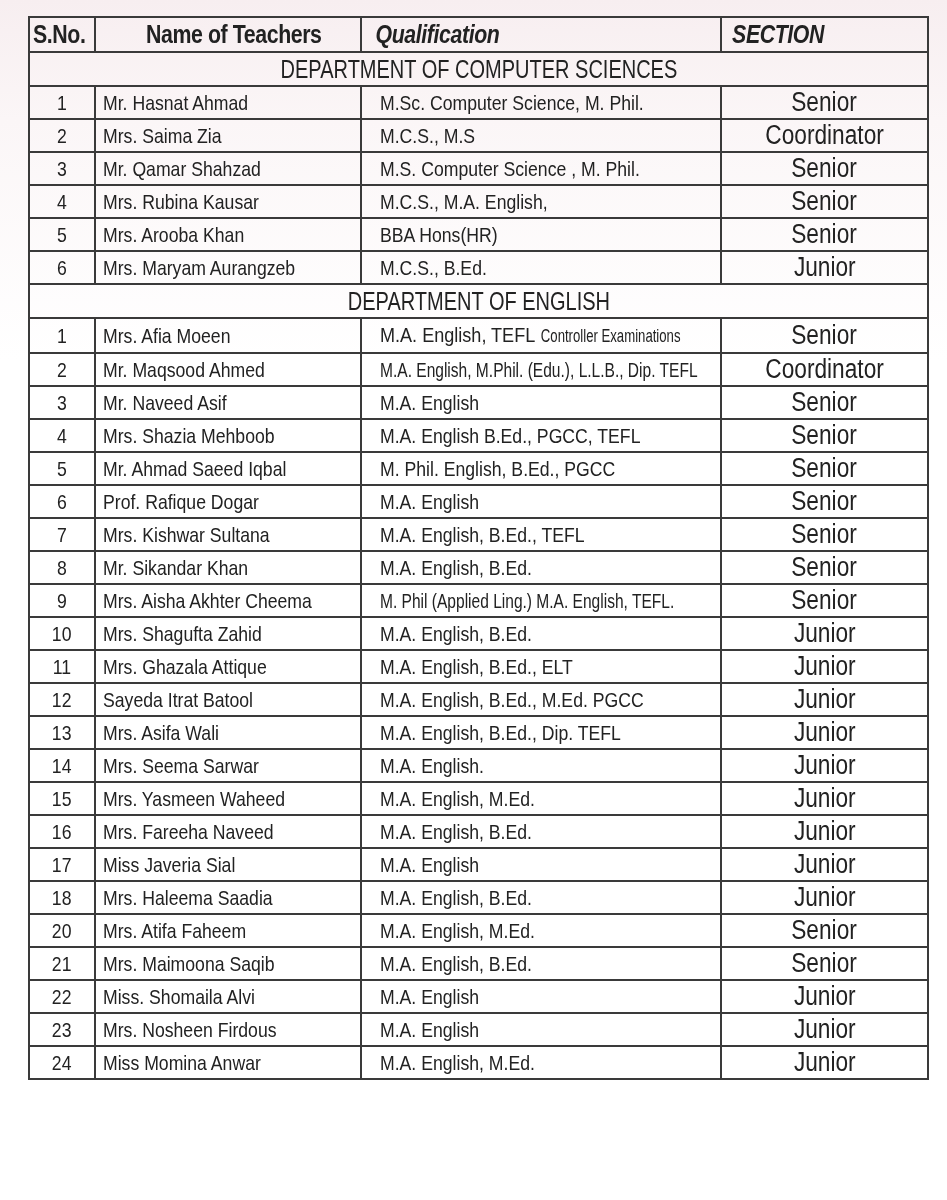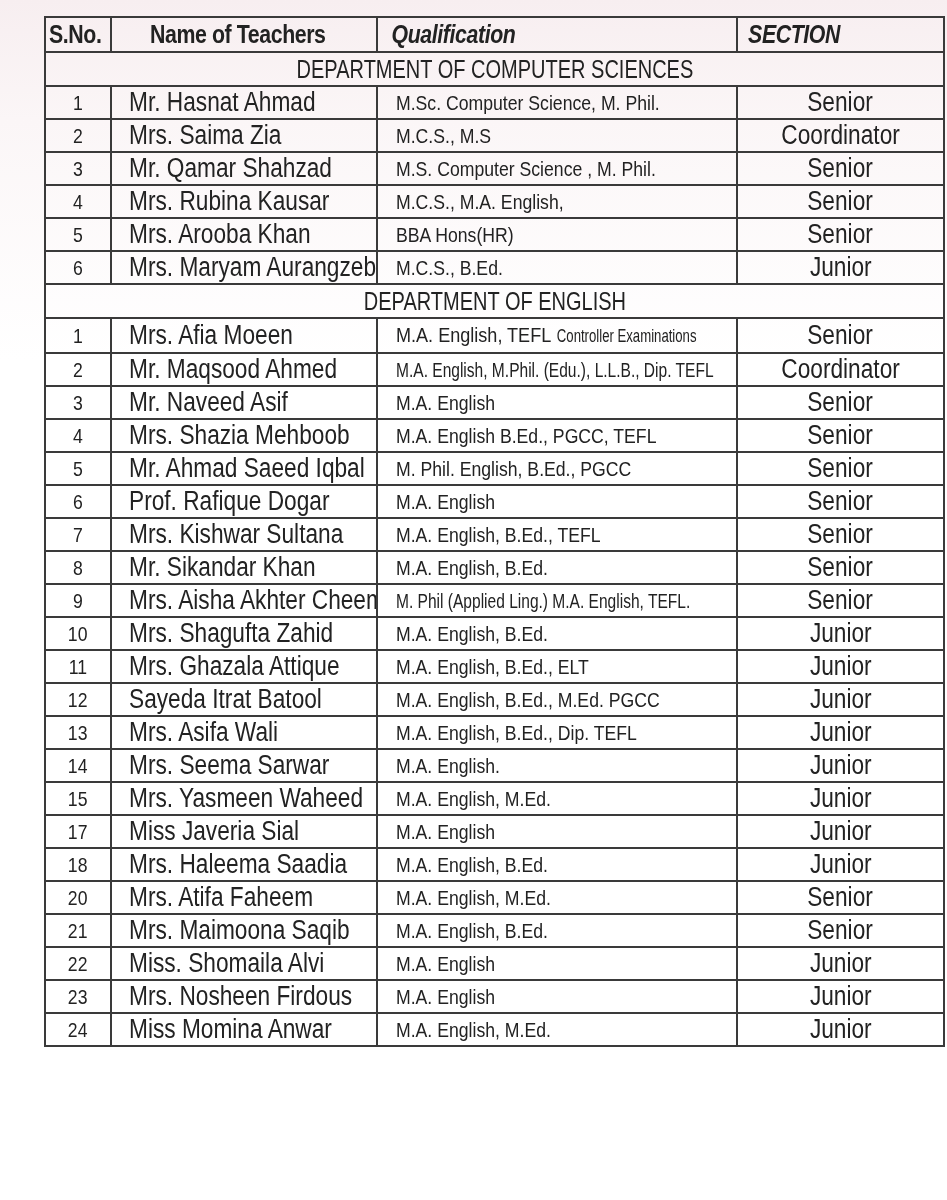--- a/index.html
+++ b/index.html
@@ -4,21 +4,21 @@
 <style>
   html, body { margin: 0; padding: 0; }
   body {
     width: 947px; height: 1200px; overflow: hidden;
     background: linear-gradient(180deg, #f7eef0 0%, #fbf6f7 10%, #ffffff 30%, #ffffff 100%);
     font-family: "Liberation Sans", "DejaVu Sans", sans-serif;
     color: #222;
     position: relative;
   }
   .table-wrap {
-    position: absolute; left: 44px; top: 16px; width: 899px;
+    position: absolute; left: 28px; top: 16px; width: 899px;
   }
   table {
     border-collapse: collapse;
     width: 899px;
     table-layout: fixed;
   }
   col.c-sno { width: 66px; }
   col.c-name { width: 266px; }
   col.c-qual { width: 360px; }
   col.c-sec { width: 207px; }
@@ -34,32 +34,32 @@
     font-weight: bold;
     font-size: 26px;
     height: 33px;
     line-height: 33px;
     transform-origin: center;
     letter-spacing: -0.5px;
   }
   th span { display: inline-block; transform: scaleX(0.82); }
   th.h-sno span { transform-origin: left center; }
   th.h-sno { text-align: left; padding-left: 3px; }
-  th.h-name { text-align: center; padding-left: 26px; }
+  th.h-name { text-align: right; padding-left: 26px; }
   th.h-name span { transform-origin: left center; }
   th.h-qual, th.h-sec { text-align: left; font-style: italic; }
   td.dept {
     text-align: center;
     font-weight: normal;
     font-size: 25px;
     height: 32px;
   }
   td.dept span { display: inline-block; transform: scaleX(0.8); }
   td.sno { text-align: center; font-size: 21px; }
-  td.name { padding-left: 17px; font-size: 27px; }
+  td.name { padding-left: 7px; font-size: 21px; }
   td.qual { padding-left: 18px; font-size: 21px; }
   td.sec { text-align: center; font-size: 27px; }
   td .sq { display: inline-block; transform: scaleX(0.84); transform-origin: left center; }
   td.sno .sq, td.sec .sq { transform-origin: center; }
   td.qual .sq.tight { transform: scaleX(0.74); }
   .qual-note { font-size: 18px; margin-left: 6px; }
 </style>
 </head>
 <body>
 
@@ -206,20 +206,26 @@
           <td class="qual"><span class="sq">M.A. English.</span></td>
           <td class="sec"><span class="sq">Junior</span></td>
         </tr>
         <tr>
           <td class="sno"><span class="sq">15</span></td>
           <td class="name"><span class="sq">Mrs. Yasmeen Waheed</span></td>
           <td class="qual"><span class="sq">M.A. English, M.Ed.</span></td>
           <td class="sec"><span class="sq">Junior</span></td>
         </tr>
         <tr>
+          <td class="sno"><span class="sq">16</span></td>
+          <td class="name"><span class="sq">Mrs. Fareeha Naveed</span></td>
+          <td class="qual"><span class="sq">M.A. English, B.Ed.</span></td>
+          <td class="sec"><span class="sq">Junior</span></td>
+        </tr>
+        <tr>
           <td class="sno"><span class="sq">17</span></td>
           <td class="name"><span class="sq">Miss Javeria Sial</span></td>
           <td class="qual"><span class="sq">M.A. English</span></td>
           <td class="sec"><span class="sq">Junior</span></td>
         </tr>
         <tr>
           <td class="sno"><span class="sq">18</span></td>
           <td class="name"><span class="sq">Mrs. Haleema Saadia</span></td>
           <td class="qual"><span class="sq">M.A. English, B.Ed.</span></td>
           <td class="sec"><span class="sq">Junior</span></td>

